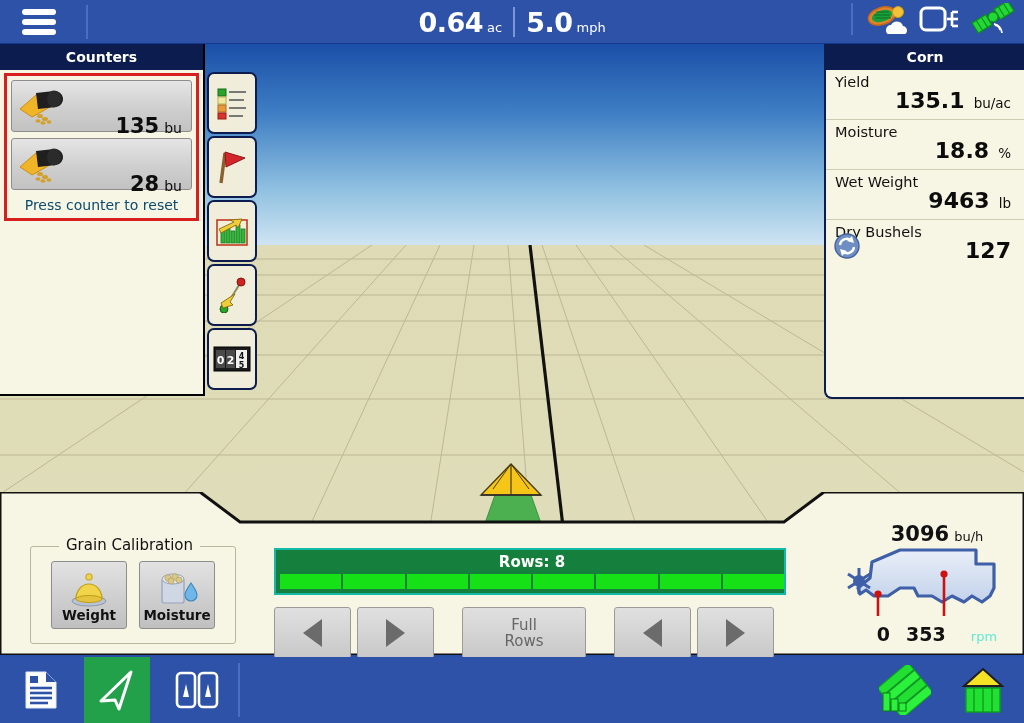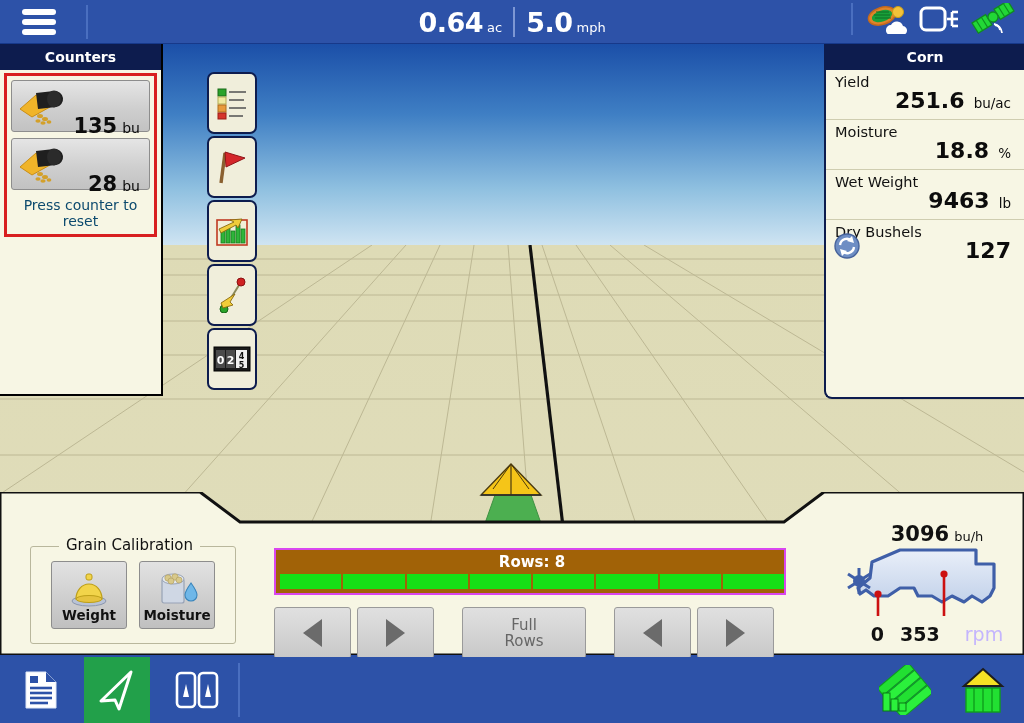--- a/index.html
+++ b/index.html
@@ -52,21 +52,21 @@
     background: linear-gradient(180deg, #1b4fa8 0%, #3f7fc4 35%, #8fc0e0 72%, #cfe4f2 100%);
   }
   .ground {
     position: absolute; left: 0; top: 201px; width: 1024px; height: 410px;
     background: #dfdcb8;
   }
   .ground svg { position: absolute; left: 0; top: 0; }
 
   
   .left-panel {
-    position: absolute; left: 0; top: 44px; width: 163px; height: 352px;
+    position: absolute; left: 0; top: 44px; width: 205px; height: 352px;
     background: #f7f6e4;
     border-right: 2px solid #000;
     border-bottom: 2px solid #000;
   }
   .panel-header {
     height: 26px; background: #0d1c4e; color: #fff;
     display: flex; align-items: center; justify-content: center;
     font-size: 14px; font-weight: bold;
   }
   .counters-box {
@@ -133,21 +133,21 @@
     width: 76px; height: 68px;
     background: linear-gradient(180deg,#e2e2e2 0%, #cdcdcd 60%, #c0c0c0 100%);
     border: 1px solid #8d8d8d; border-radius: 3px;
     display: flex; flex-direction: column; align-items: center; justify-content: flex-end;
     padding-bottom: 5px;
   }
   .cal-btn span { font-size: 13.5px; font-weight: bold; color: #111; }
 
   .rows-wrap { position: absolute; left: 258px; top: 34px; width: 512px; }
   .rows-bar {
-    background: #a16207; border: 2px solid #d946ef; padding: 2px 0 4px 4px;
+    background: #15803d; border: 2px solid #14b8a6; padding: 2px 0 4px 4px;
   }
   .rows-title {
     color: #fff; font-size: 15px; font-weight: bold; text-align: center;
     padding: 1px 0 3px;
   }
   .rows-segs { display: flex; gap: 2px; height: 15px; }
   .rows-segs i { flex: 1; background: #16e016; display: block; }
 
   .swath-btns {
     position: absolute; left: 258px; top: 93px; width: 512px;
@@ -166,21 +166,21 @@
   .spacer-b { width: 28px; }
   .tri-l { width: 0; height: 0; border-top: 14px solid transparent; border-bottom: 14px solid transparent; border-right: 19px solid #6b6b6b; }
   .tri-r { width: 0; height: 0; border-top: 14px solid transparent; border-bottom: 14px solid transparent; border-left: 19px solid #6b6b6b; }
 
   .rpm-widget { position: absolute; right: 10px; top: 8px; width: 186px; height: 128px; }
   .rpm-top { text-align: center; display: flex; align-items: baseline; justify-content: center; }
   .rpm-top .num { font-size: 21px; font-weight: bold; color: #111; }
   .rpm-top .u { font-size: 13px; margin-left: 5px; color: #111; }
   .rpm-bottom { display: flex; align-items: baseline; justify-content: center; gap: 16px; margin-top: 1px; }
   .rpm-bottom .num { font-size: 19px; font-weight: bold; color: #111; }
-  .rpm-bottom .u { font-size: 19px; margin-left: 20px; color: #c4b5fd; }
+  .rpm-bottom .u { font-size: 13px; margin-left: 20px; color: #5eead4; }
 
   
   .navbar {
     position: absolute; left: 0; top: 657px; width: 1024px; height: 66px;
     background: #2d52a8;
   }
   .nav-item {
     position: absolute; top: 0; width: 66px; height: 66px;
     display: flex; align-items: center; justify-content: center;
   }
@@ -416,21 +416,21 @@
       </svg>
     </div>
   </div>
 
   <div class="right-panel">
     <div class="panel-header">Corn</div>
 
     <div class="stat-row">
       <div class="stat-label">Yield</div>
       <div class="stat-value">
-        <span class="num">251.6</span>
+        <span class="num">135.1</span>
         <span class="u">bu/ac</span>
       </div>
     </div>
 
     <div class="stat-row">
       <div class="stat-label">Moisture</div>
       <div class="stat-value">
         <span class="num">18.8</span>
         <span class="u">%</span>
       </div>

